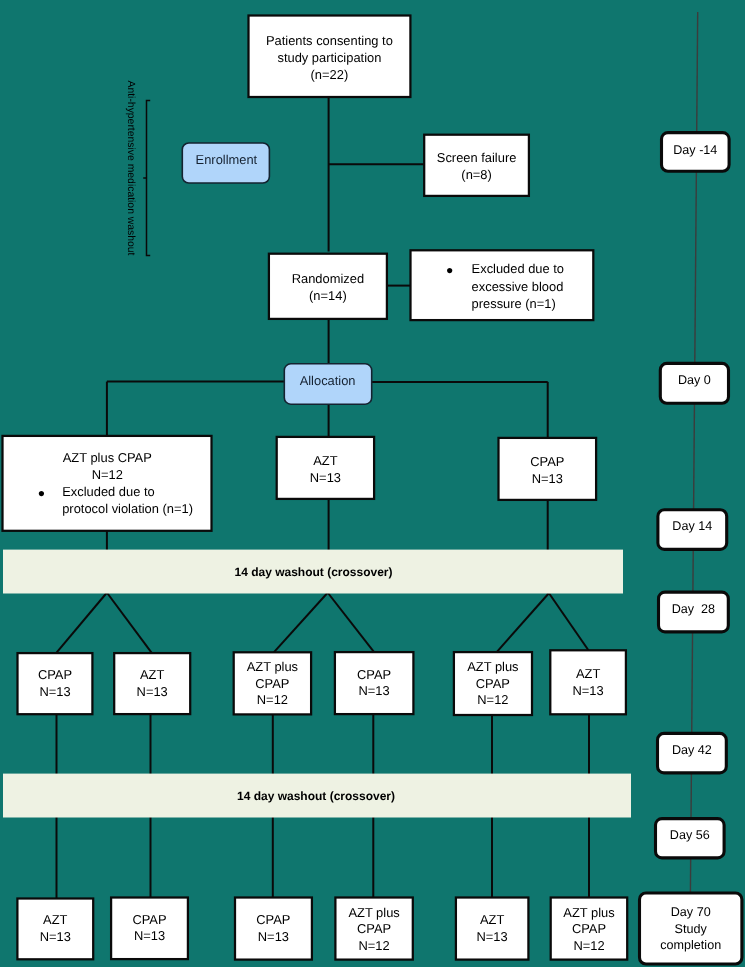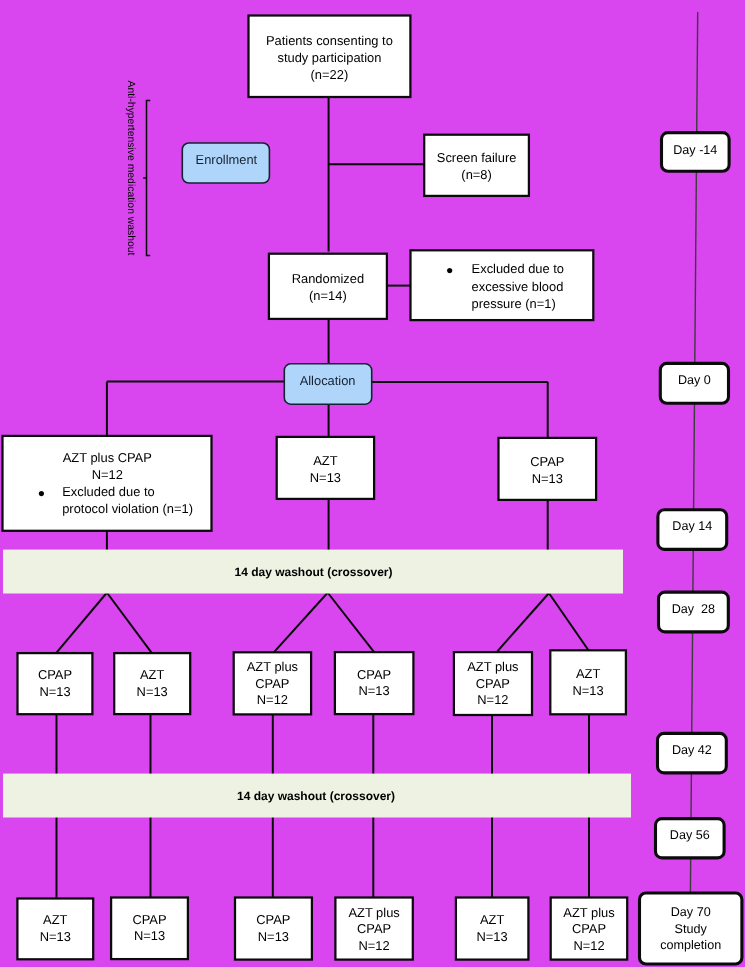--- a/index.html
+++ b/index.html
@@ -1,19 +1,19 @@
 <!DOCTYPE html>
 <html><head>
 <meta charset="utf-8">
 <style>
   html,body{margin:0;padding:0;background:#ffffff;}
   body{width:745px;height:967px;overflow:hidden;
        font-family:"Liberation Sans",sans-serif;
        -webkit-font-smoothing:antialiased;}
-  #canvas{position:relative;width:745px;height:967px;background:#d946ef;}
+  #canvas{position:relative;width:745px;height:967px;background:#0f766e;}
   #diagram{position:absolute;left:0;top:0;width:745px;height:967px;
            transform:translateZ(0);}
   .bx{fill:#ffffff;stroke:#0a0a0a;stroke-width:2.25;}
   .phase{stroke:#152330;stroke-width:1.6;}
   .band{stroke:none;}
   .ln{stroke:#0a0a0a;stroke-width:2.0;fill:none;stroke-linecap:butt;}
   .tl-ln{stroke:#3c3c3c;stroke-width:1.4;fill:none;}
   .tl-bx{fill:#ffffff;stroke:#0a0a0a;stroke-width:3.1;}
   .brk{stroke:#0a0a0a;stroke-width:1.5;fill:none;stroke-linecap:butt;}
   svg, text{-webkit-font-smoothing:antialiased;}

